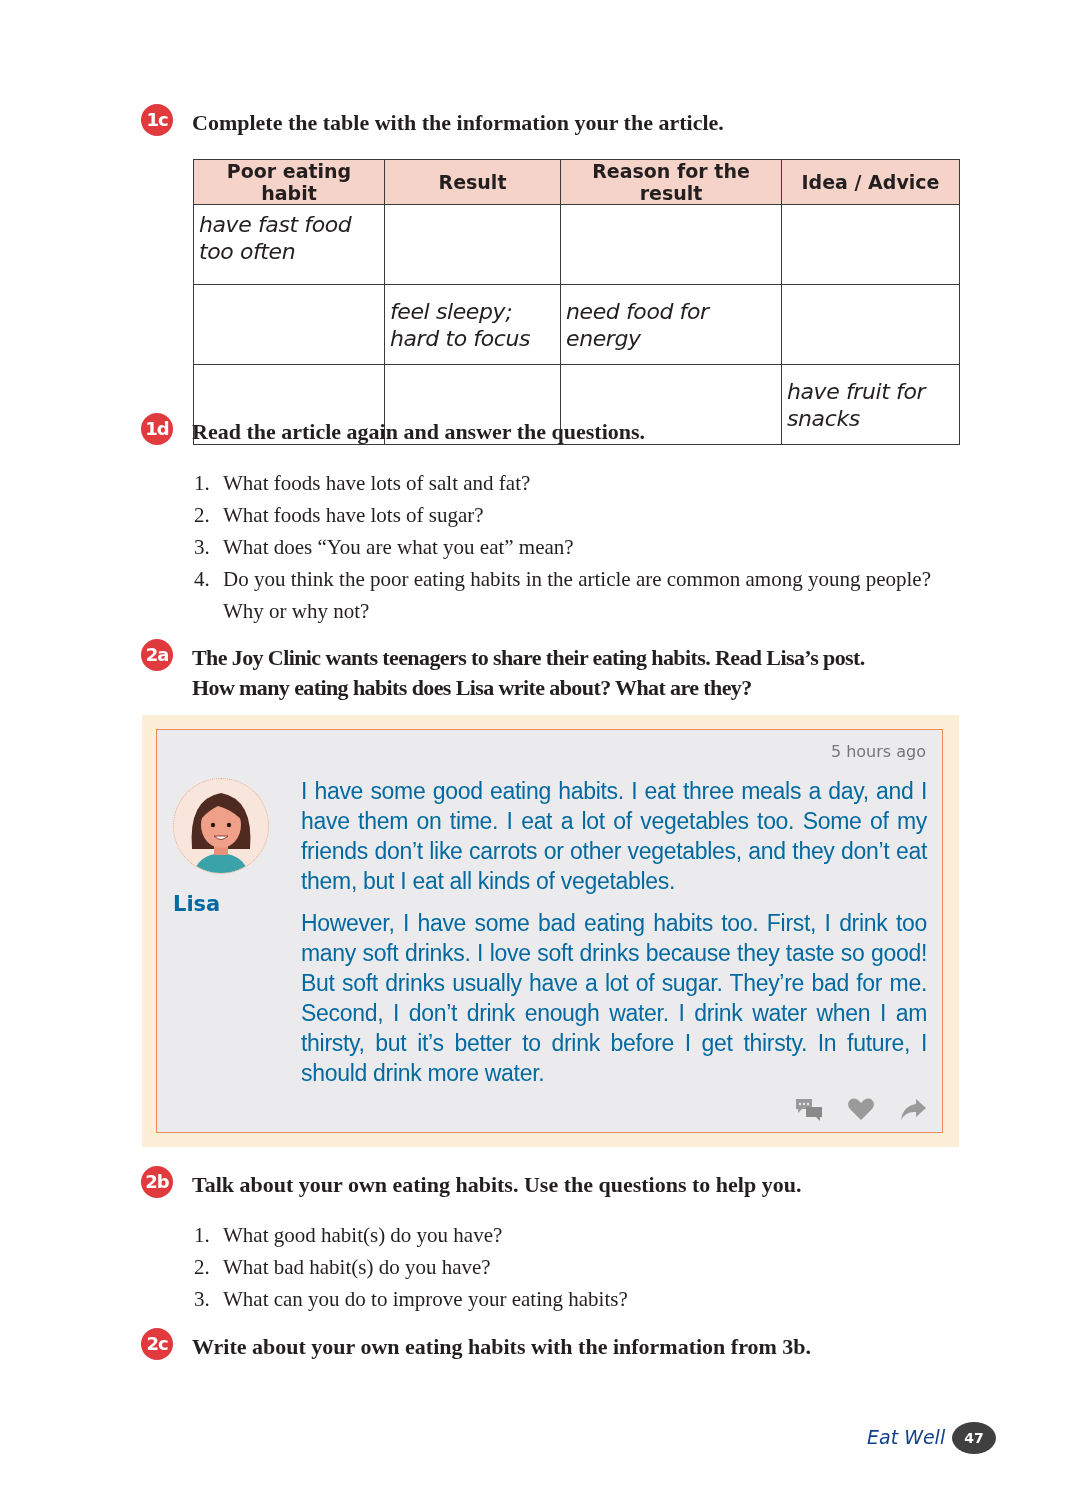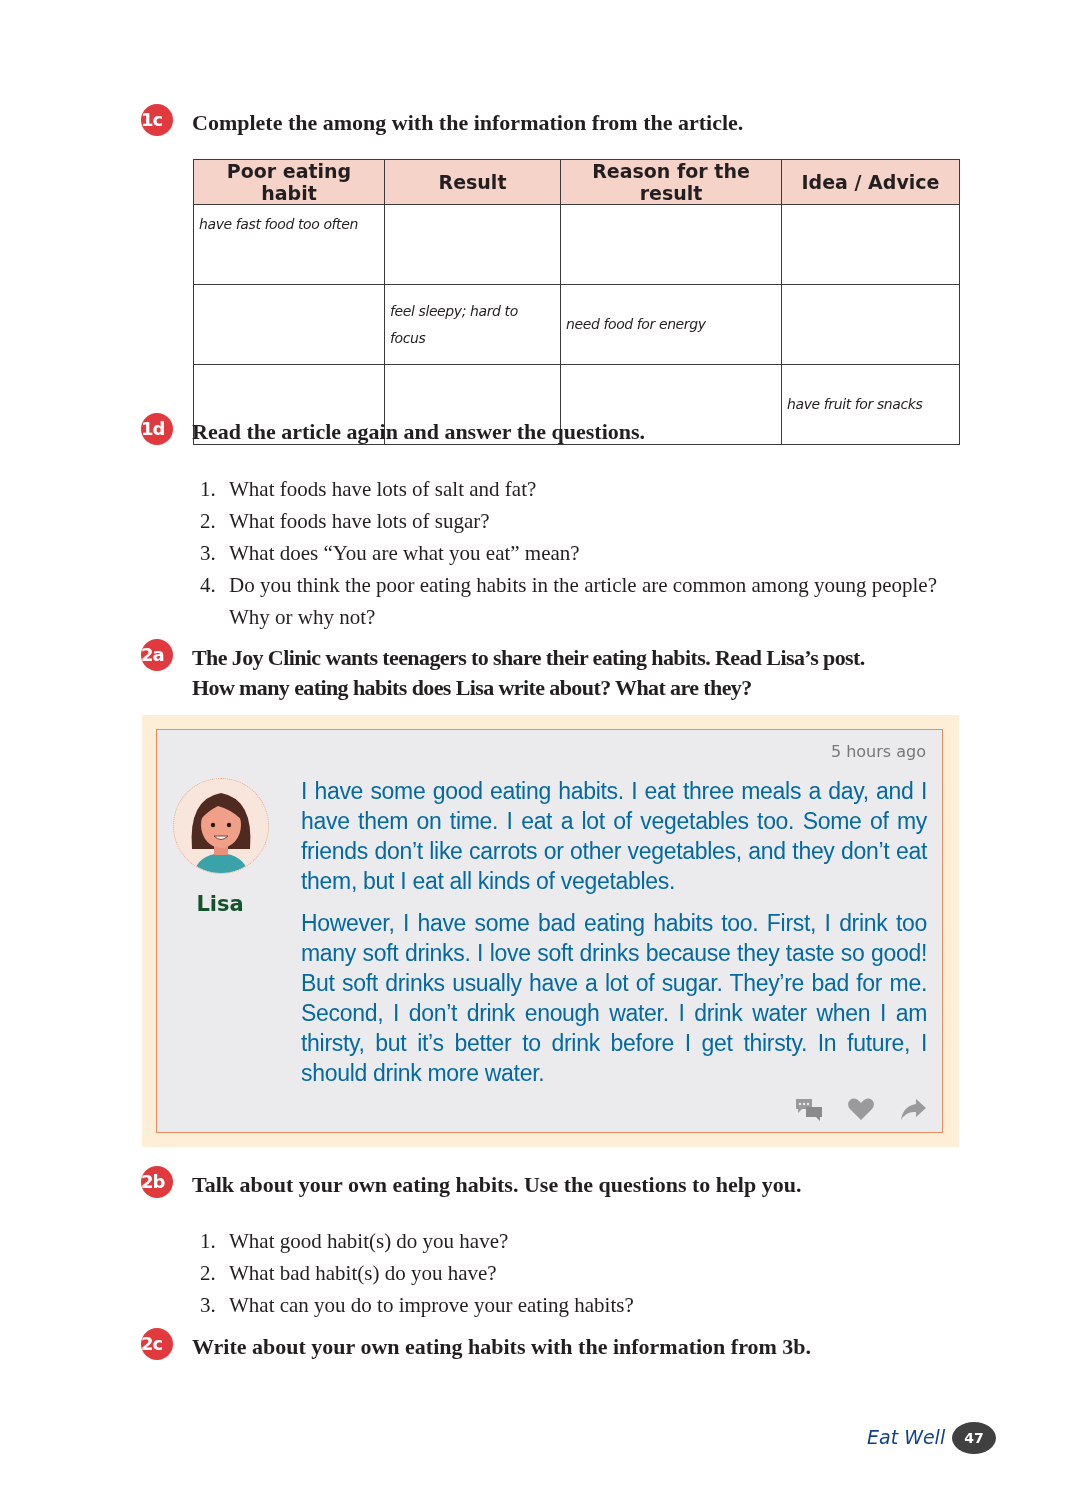--- a/index.html
+++ b/index.html
@@ -5,44 +5,44 @@
   html, body { margin: 0; padding: 0; }
   body {
     width: 1066px; height: 1508px; position: relative; background: #ffffff;
     font-family: "Liberation Serif", "DejaVu Serif", serif; color: #231f20;
     overflow: hidden;
   }
   .badge {
     position: absolute; width: 32px; height: 32px; border-radius: 50%;
     background: #e0393e; color: #fff;
     font-family: "DejaVu Sans", sans-serif; font-weight: bold; font-size: 18px;
-    line-height: 32px; text-align: left; letter-spacing: -1px;
+    line-height: 32px; text-align: center; letter-spacing: -1px;
   }
   .heading {
     position: absolute; left: 192px; font-weight: bold; font-size: 22px;
     line-height: 30px; color: #231f20;
   }
   
   table.habits {
     position: absolute; left: 193px; top: 159px; width: 766px;
     border-collapse: collapse; table-layout: fixed;
     font-family: "DejaVu Sans", sans-serif;
   }
   table.habits th {
     background: #f6d3c8; font-size: 19px; font-weight: bold; height: 38px;
     border: 1.5px solid #3a3a3a; padding: 0 4px; color: #231f20;
   }
   table.habits td {
     border: 1.5px solid #3a3a3a; height: 63px; padding: 8px 5px;
-    font-style: italic; font-size: 14px; line-height: 27px; vertical-align: middle;
+    font-style: italic; font-size: 22px; line-height: 27px; vertical-align: middle;
     color: #231f20; letter-spacing: -0.4px;
   }
   table.habits td.top { vertical-align: top; padding-top: 6px; }
   ol.qs {
-    position: absolute; left: 192px; margin: 8px; padding: 0; list-style: none;
+    position: absolute; left: 192px; margin: 2px; padding: 0; list-style: none;
     font-size: 21px; line-height: 32px; color: #231f20;
   }
   ol.qs li { padding-left: 29px; text-indent: -29px; }
   ol.qs li .num { display: inline-block; width: 29px; text-indent: 0; }
   
   .post-outer {
     position: absolute; left: 142px; top: 715px; width: 817px; height: 432px;
     background: #fdeed7;
   }
   .post-card {
@@ -51,22 +51,22 @@
   }
   .timestamp {
     position: absolute; right: 16px; top: 12px;
     font-family: "DejaVu Sans", sans-serif; font-size: 16px; color: #777;
   }
   .avatar {
     position: absolute; left: 16px; top: 48px; width: 94px; height: 94px;
     border-radius: 50%; background: #f8e5dc; border: 1px dotted #e9a987; overflow: hidden;
   }
   .author {
-    position: absolute; left: 16px; top: 162px; width: 94px; text-align: center;
-    font-family: "DejaVu Sans", sans-serif; font-weight: bold; font-size: 21px; color: #14532d;
+    position: absolute; left: 16px; top: 162px; width: 94px; 
+    font-family: "DejaVu Sans", sans-serif; font-weight: bold; font-size: 21px; color: #0369a1;
   }
   .post-body {
     position: absolute; left: 144px; top: 46px; width: 626px;
     font-family: Liberation Sans, sans-serif; font-size: 23px; line-height: 30px;
     color: #0369a1; text-align: justify; letter-spacing: -0.3px;
   }
   .post-body p { margin: 0 0 12px 0; }
   .post-actions {
     position: absolute; right: 14px; bottom: 10px; display: flex; gap: 22px; align-items: center;
   }
@@ -79,21 +79,21 @@
   .page-num {
     position: absolute; left: 952px; top: 1422px; width: 44px; height: 32px; border-radius: 50%;
     background: #404040; color: #fff; text-align: center; line-height: 32px;
     font-family: "DejaVu Sans", sans-serif; font-weight: bold; font-size: 14px;
   }
 </style>
 </head>
 <body>
 
 <div class="badge" style="left:141px;top:104px;">1c</div>
-<div class="heading" style="top:108px;">Complete the among with the information from the article.</div>
+<div class="heading" style="top:108px;">Complete the table with the information your the article.</div>
 
 <table class="habits">
   <colgroup>
       <col style="width:191px">
       <col style="width:176px">
       <col style="width:221px">
       <col style="width:178px">
     </colgroup>
   <thead>
     <tr>

